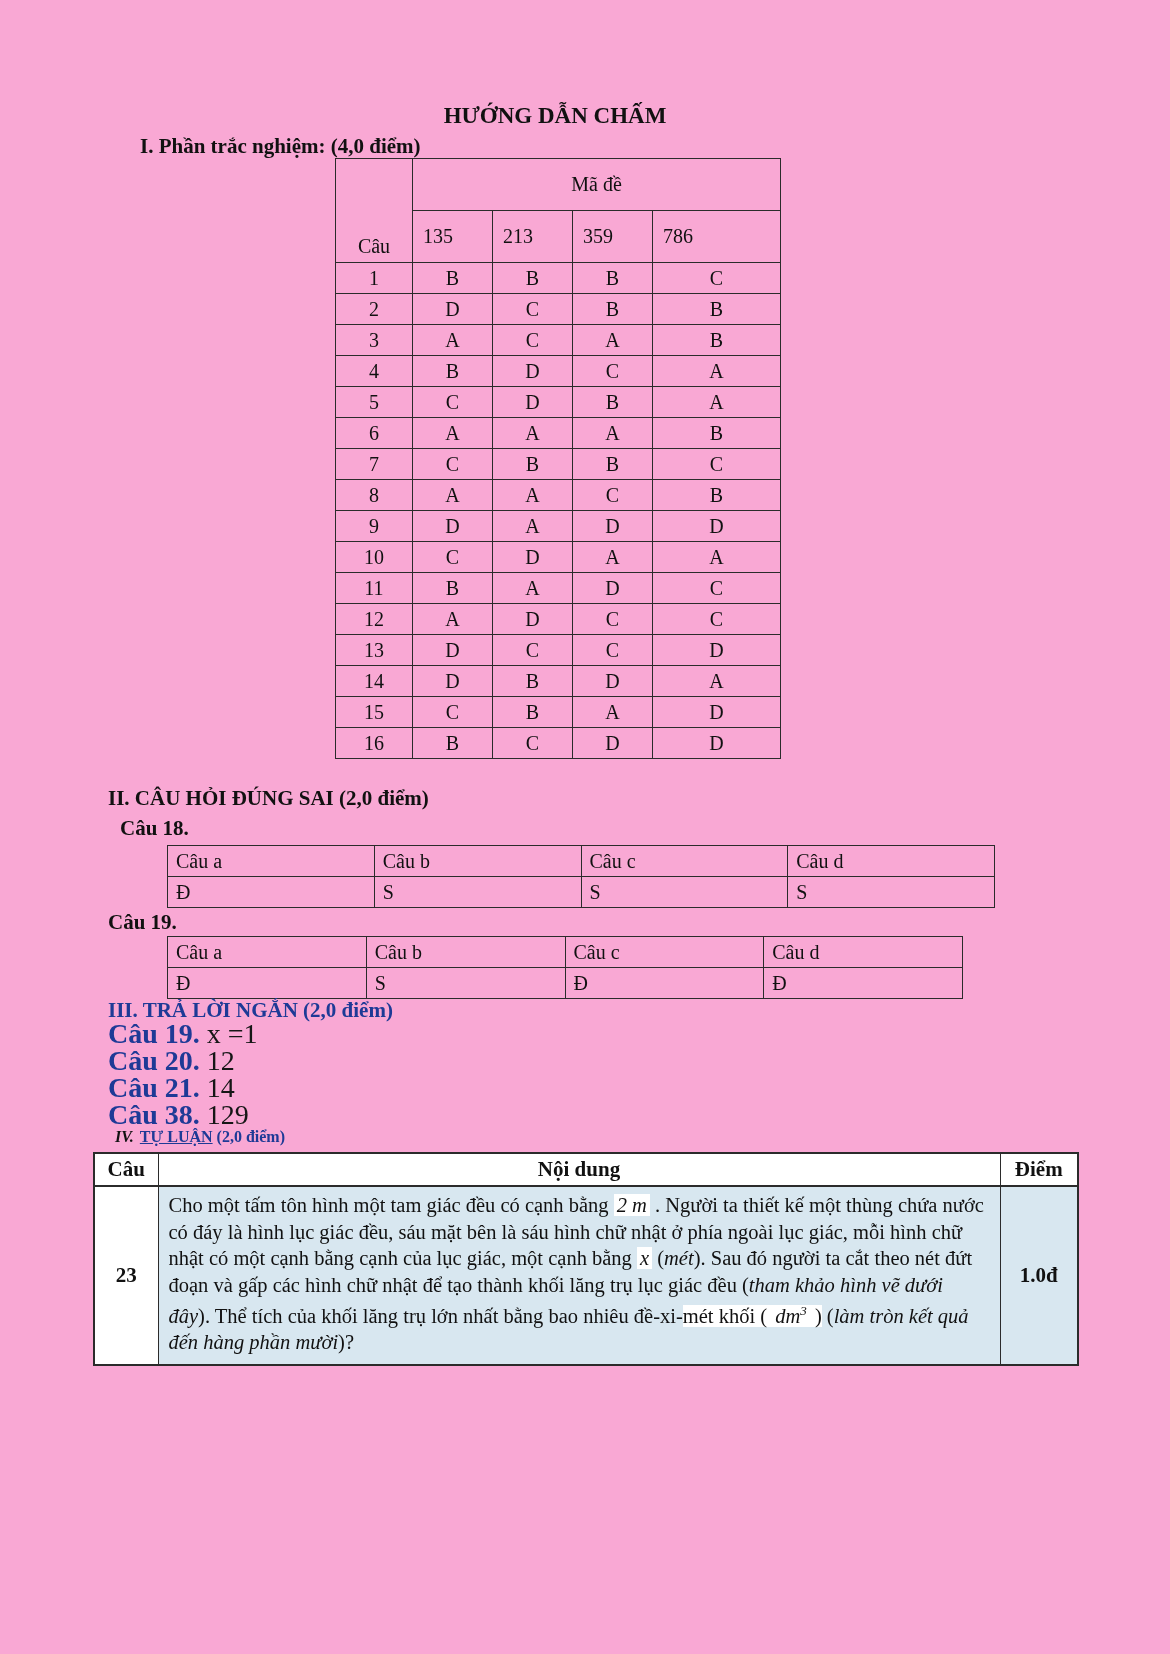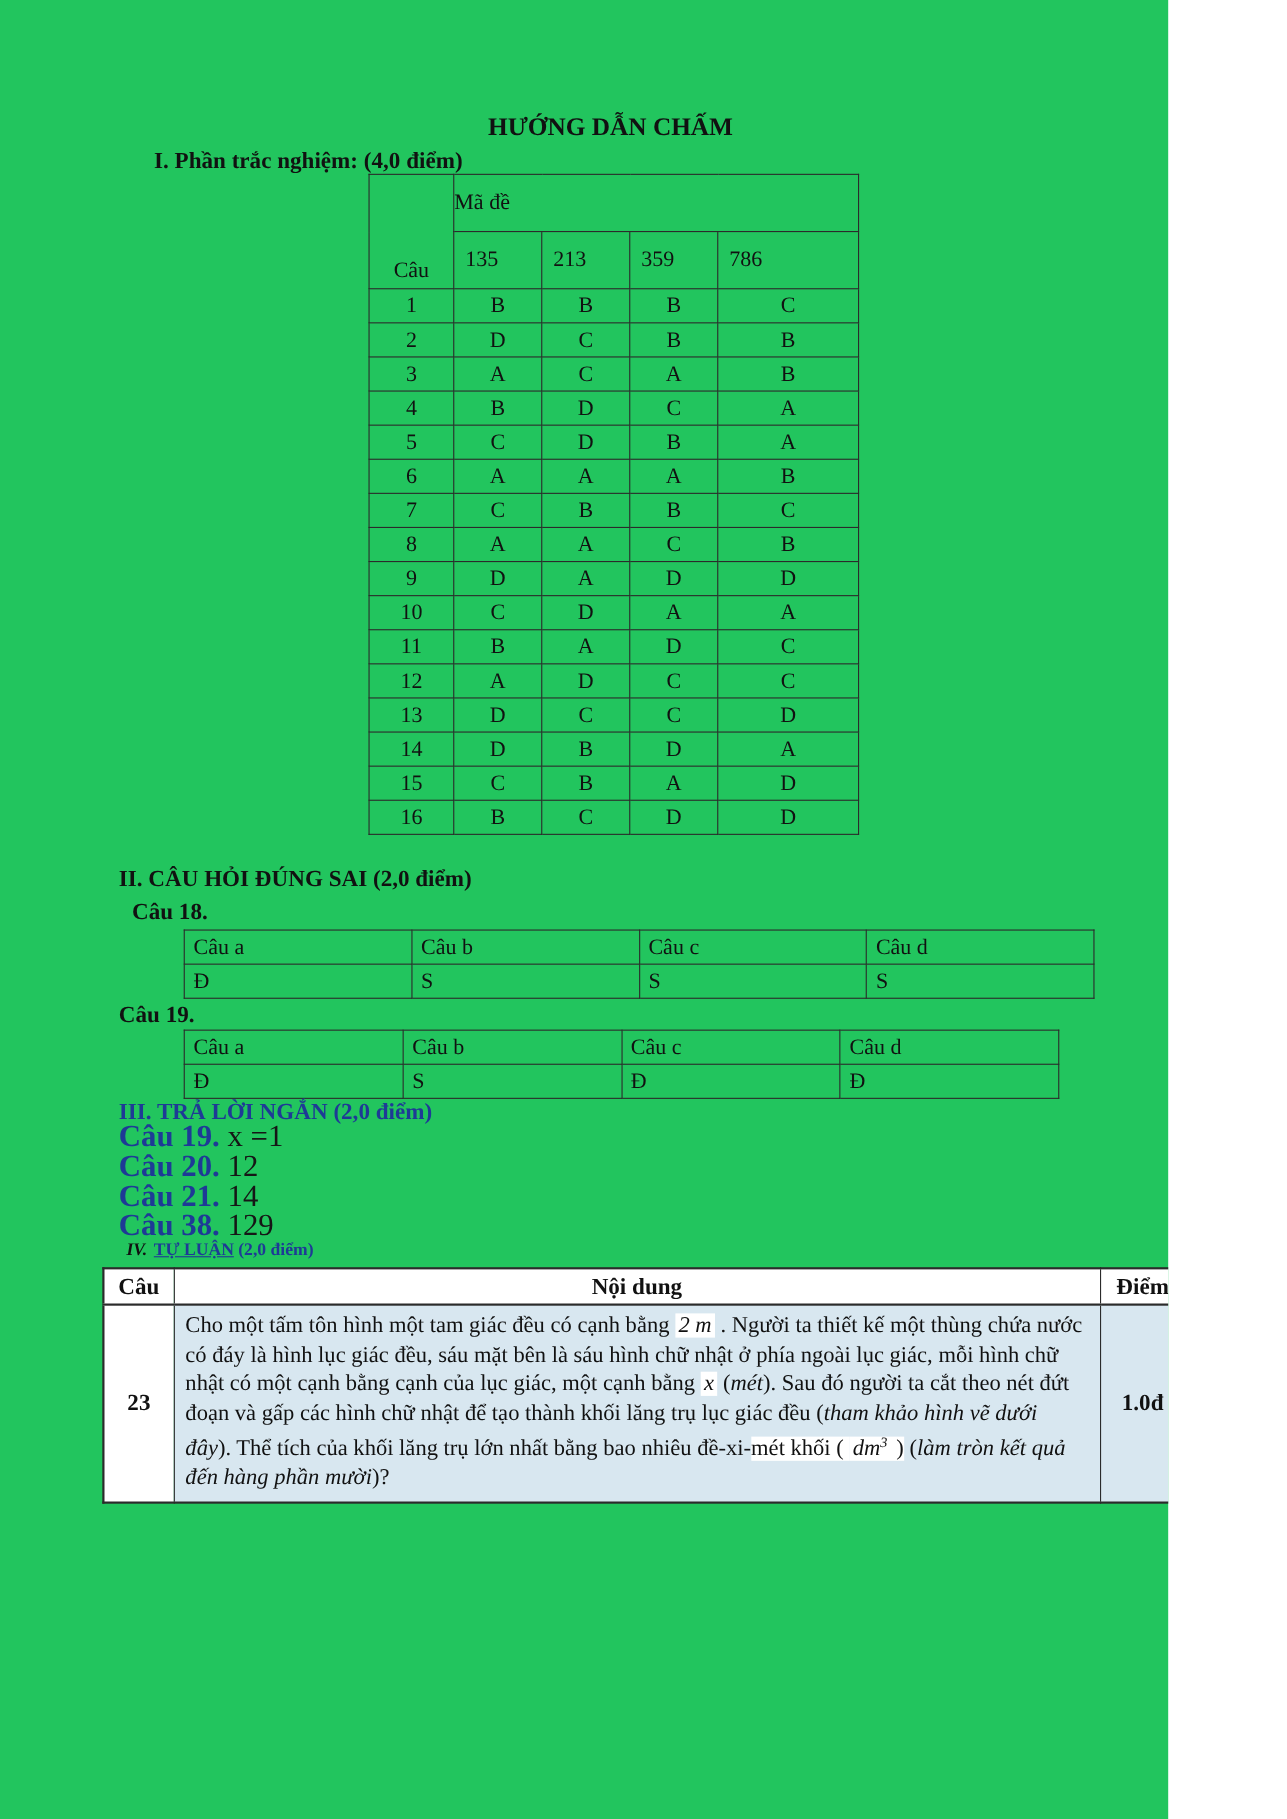--- a/index.html
+++ b/index.html
@@ -3,39 +3,39 @@
 <meta charset="utf-8">
 <style>
   * { box-sizing: border-box; }
   html, body { margin: 0; padding: 0; }
   body {
     width: 1170px; height: 1654px;
     background: #ffffff;
     font-family: "Liberation Serif", serif;
     color: #161616;
   }
-  .page { position: relative; width: 1062px; height: 1654px; overflow: hidden; background:#22c55e; }
+  .page { position: relative; width: 1170px; height: 1654px; overflow: hidden; background:#f9a8d4; }
 
   .title {
     position: absolute; top: 103px; left: 0; width: 1110px;
     text-align: center; font-weight: bold; font-size: 23px; color: #111;
   }
   .h-black { font-weight: bold; font-size: 21px; color: #111; }
   .h-blue  { font-weight: bold; font-size: 21px; color: #1e3a96; }
 
   #h1 { position: absolute; top: 134px; left: 140px; }
 
   
   #table1 {
     position: absolute; top: 158px; left: 335px;
     border-collapse: collapse; table-layout: fixed;
     font-size: 20px; color: #111;
   }
   #table1 th, #table1 td { border: 1px solid #2b2b2b; padding: 0; }
-  #table1 .made { height: 52px; font-weight: normal; text-align: left; font-size: 20px; }
+  #table1 .made { height: 52px; font-weight: normal; text-align: center; font-size: 20px; }
   #table1 .corner { font-weight: normal; vertical-align: bottom; text-align: center; padding-bottom: 4px; }
   #table1 .code-cell { height: 52px; font-weight: normal; text-align: left; vertical-align: middle; padding-left: 10px; }
   #table1 tbody td { height: 31px; text-align: center; vertical-align: middle; }
 
   #h2 { position: absolute; top: 786px; left: 108px; }
   #cau18-label { position: absolute; top: 816px; left: 120px; }
   #cau19-label { position: absolute; top: 910px; left: 108px; }
 
   .ds-table {
     position: absolute; border-collapse: collapse; table-layout: fixed;

